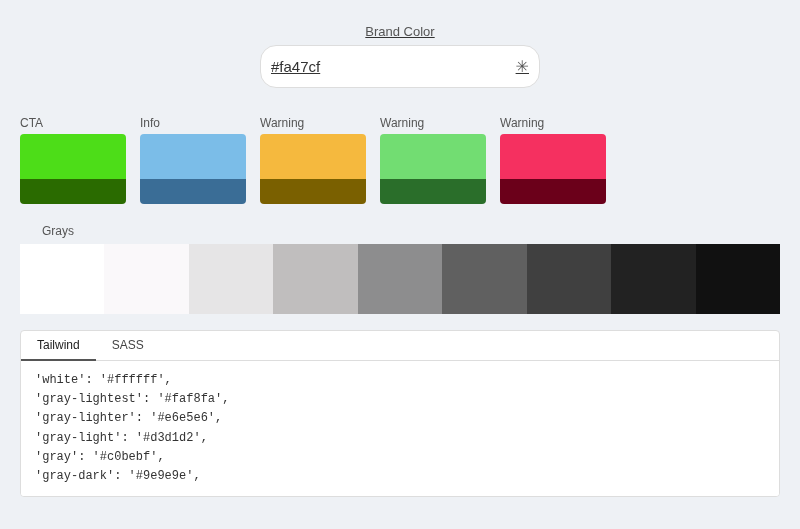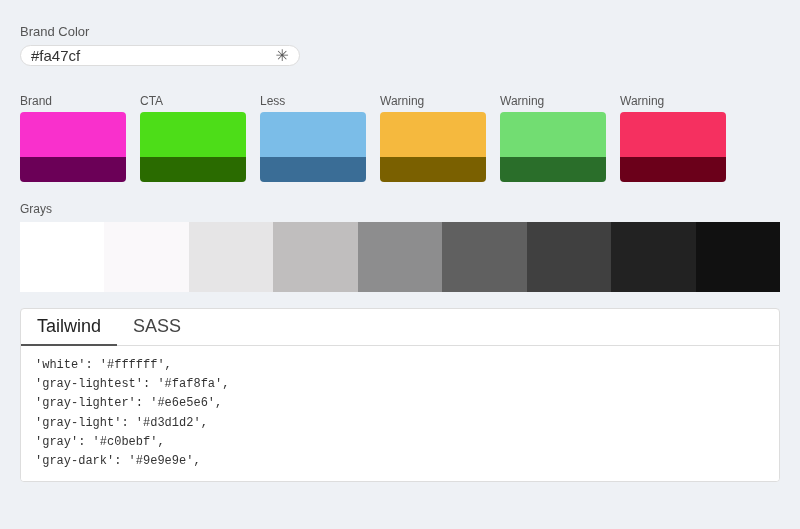--- a/index.html
+++ b/index.html
@@ -18,35 +18,36 @@
       text-align: center;
       font-size: 22px;
       font-weight: 400;
       color: #444;
       margin-bottom: 24px;
       letter-spacing: 0.3px;
     }
     .brand-input-section {
       display: flex;
       flex-direction: column;
-      align-items: flex-start;
+      align-items: center;
       margin-bottom: 28px;
+      text-decoration: underline;
     }
     .brand-label {
       font-size: 13px;
       color: #555;
       margin-bottom: 6px;
     }
     .brand-input-wrapper {
       display: flex;
       align-items: center;
       background: #fff;
       border: 1px solid #ddd;
       border-radius: 16px;
-      padding: 0 10px;
+      padding: 11px 10px;
       width: 280px;
     }
     .brand-input {
       border: none;
       outline: none;
       font-size: 15px;
       color: #333;
       flex: 1;
       background: transparent;
     }
@@ -87,20 +88,21 @@
     .swatch-bottom {
       flex: 1;
     }
     .grays-section {
       margin-bottom: 16px;
     }
     .grays-label {
       font-size: 12px;
       color: #555;
       margin-bottom: 6px;
+      margin-left: 22px;
     }
     .grays-row {
       display: flex;
       gap: 0;
     }
     .gray-box {
       height: 70px;
       flex: 1;
     }
     .output-section {
@@ -108,21 +110,21 @@
       border: 1px solid #ddd;
       border-radius: 4px;
       overflow: hidden;
     }
     .tabs-row {
       display: flex;
       border-bottom: 1px solid #ddd;
     }
     .tab {
       padding: 7px 16px;
-      font-size: 18px;
+      font-size: 12px;
       cursor: pointer;
       color: #444;
       border-bottom: 2px solid transparent;
       margin-bottom: -1px;
     }
     .tab.active {
       border-bottom: 2px solid #555;
       color: #222;
       font-weight: 500;
     }
@@ -146,35 +148,28 @@
     <label class="brand-label">Brand Color</label>
     <div class="brand-input-wrapper">
       <input class="brand-input" type="text" value="#fa47cf" style="">
       <span class="refresh-icon">✳</span>
     </div>
   </div>
 
   <div class="color-swatches-section">
     <div class="color-swatches-row" id="swatches-row">
         <div class="swatch-group">
-          <div class="swatch-label">Brand</div>
-          <div class="swatch-box">
-            <div class="swatch-top" style="background: rgb(249, 48, 204);"></div>
-            <div class="swatch-bottom" style="background: rgb(107, 0, 87);"></div>
-          </div>
-        </div>
-        <div class="swatch-group">
           <div class="swatch-label">CTA</div>
           <div class="swatch-box">
             <div class="swatch-top" style="background: rgb(77, 221, 24);"></div>
             <div class="swatch-bottom" style="background: rgb(42, 107, 0);"></div>
           </div>
         </div>
         <div class="swatch-group">
-          <div class="swatch-label">Less</div>
+          <div class="swatch-label">Info</div>
           <div class="swatch-box">
             <div class="swatch-top" style="background: rgb(123, 189, 232);"></div>
             <div class="swatch-bottom" style="background: rgb(58, 109, 150);"></div>
           </div>
         </div>
         <div class="swatch-group">
           <div class="swatch-label">Warning</div>
           <div class="swatch-box">
             <div class="swatch-top" style="background: rgb(245, 185, 62);"></div>
             <div class="swatch-bottom" style="background: rgb(122, 96, 0);"></div>

